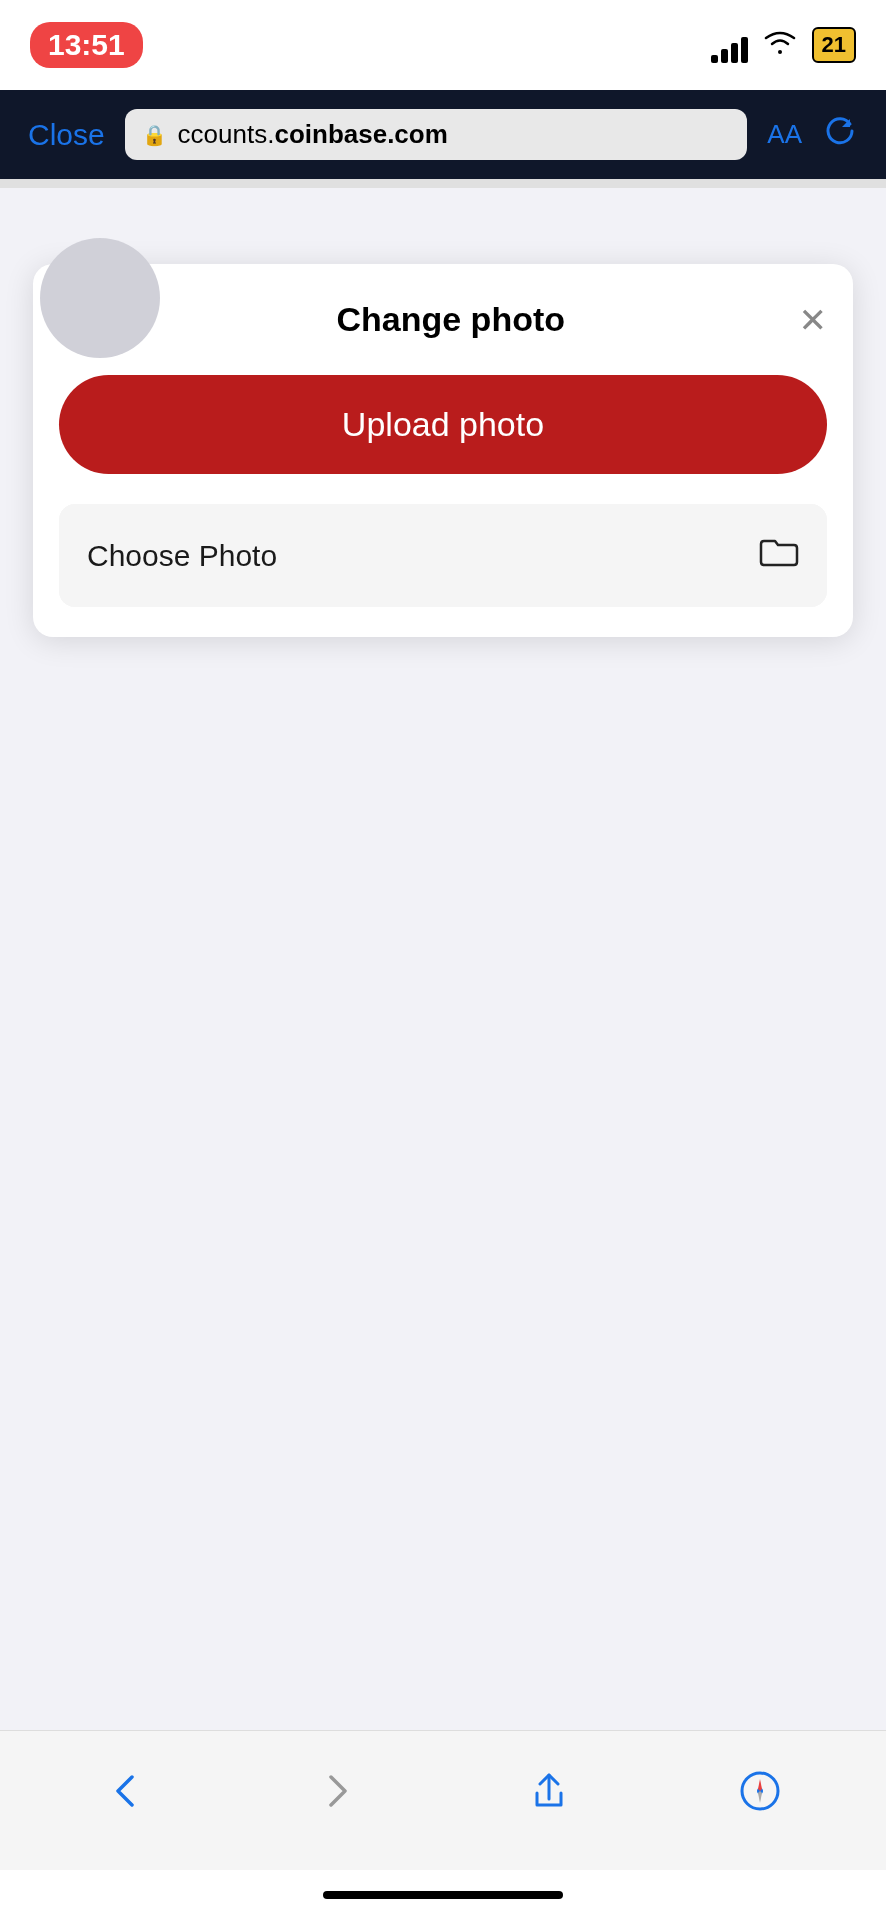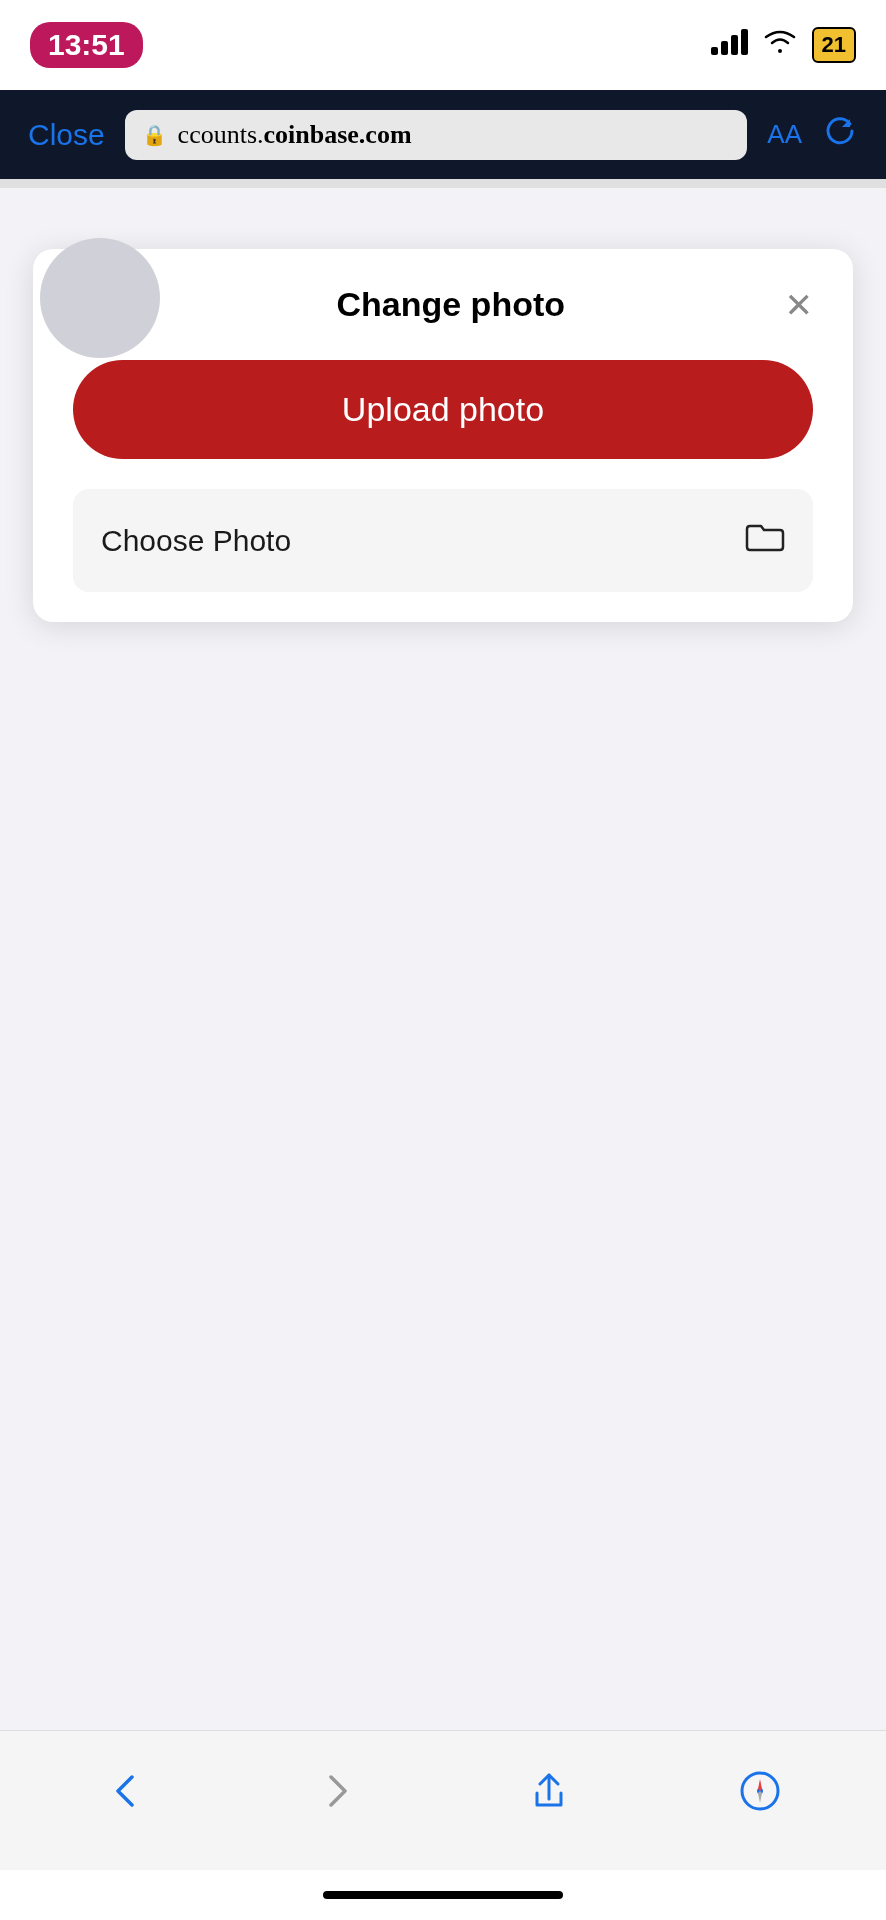--- a/index.html
+++ b/index.html
@@ -18,31 +18,31 @@
     .status-bar {
       height: 90px;
       background: #ffffff;
       display: flex;
       align-items: center;
       justify-content: space-between;
       padding: 0 30px;
     }
 
     .status-time {
-      background: #be185d;
+      background: #ef4444;
       color: #ffffff;
       font-size: 30px;
       font-weight: 700;
       padding: 6px 18px;
       border-radius: 20px;
     }
 
     .status-icons {
       display: flex;
-      align-items: flex-start;
+      align-items: flex-end;
       gap: 14px;
     }
 
     .signal-bars {
       display: flex;
       align-items: flex-end;
       gap: 3px;
       height: 28px;
     }
 
@@ -100,21 +100,20 @@
 
     .lock-icon {
       font-size: 20px;
       color: #666;
     }
 
     .url-text {
       font-size: 26px;
       color: #000;
       font-weight: 400;
-      font-family: Liberation Serif, serif;
     }
 
     .url-text span.bold {
       font-weight: 600;
     }
 
     .aa-text {
       font-size: 26px;
       color: #1a73e8;
       font-weight: 500;
@@ -147,22 +146,22 @@
       border-radius: 50%;
       position: absolute;
       top: 50px;
       left: 40px;
     }
 
     
     .dialog {
       background: #ffffff;
       border-radius: 20px;
-      margin: 21px auto;
-      padding: 36px 40px 30px;
+      margin: 36px auto;
+      padding: 36px 26px 30px;
       max-width: 820px;
       box-shadow: 0 4px 30px rgba(0,0,0,0.12);
     }
 
     .dialog-header {
       display: flex;
       align-items: center;
       justify-content: space-between;
       margin-bottom: 36px;
     }

